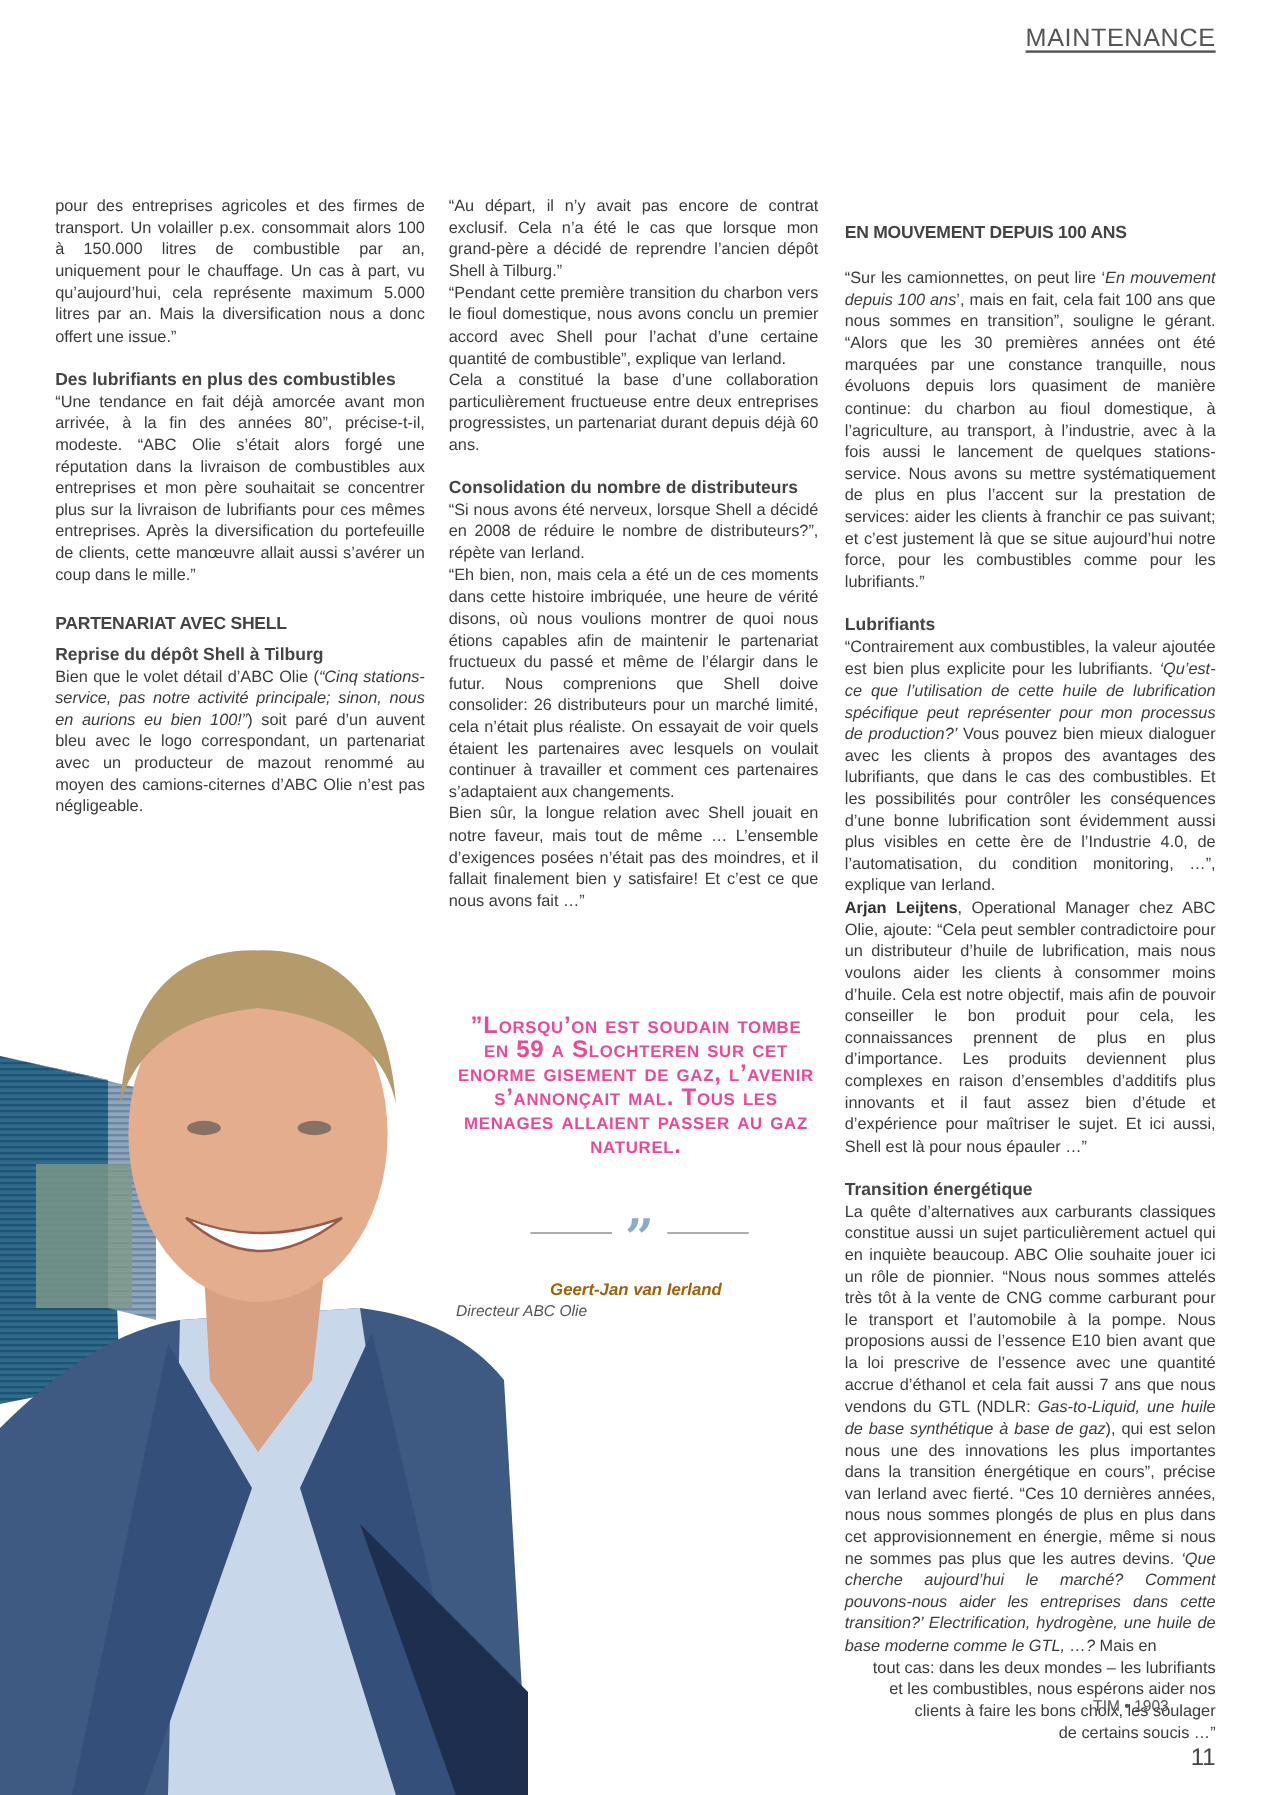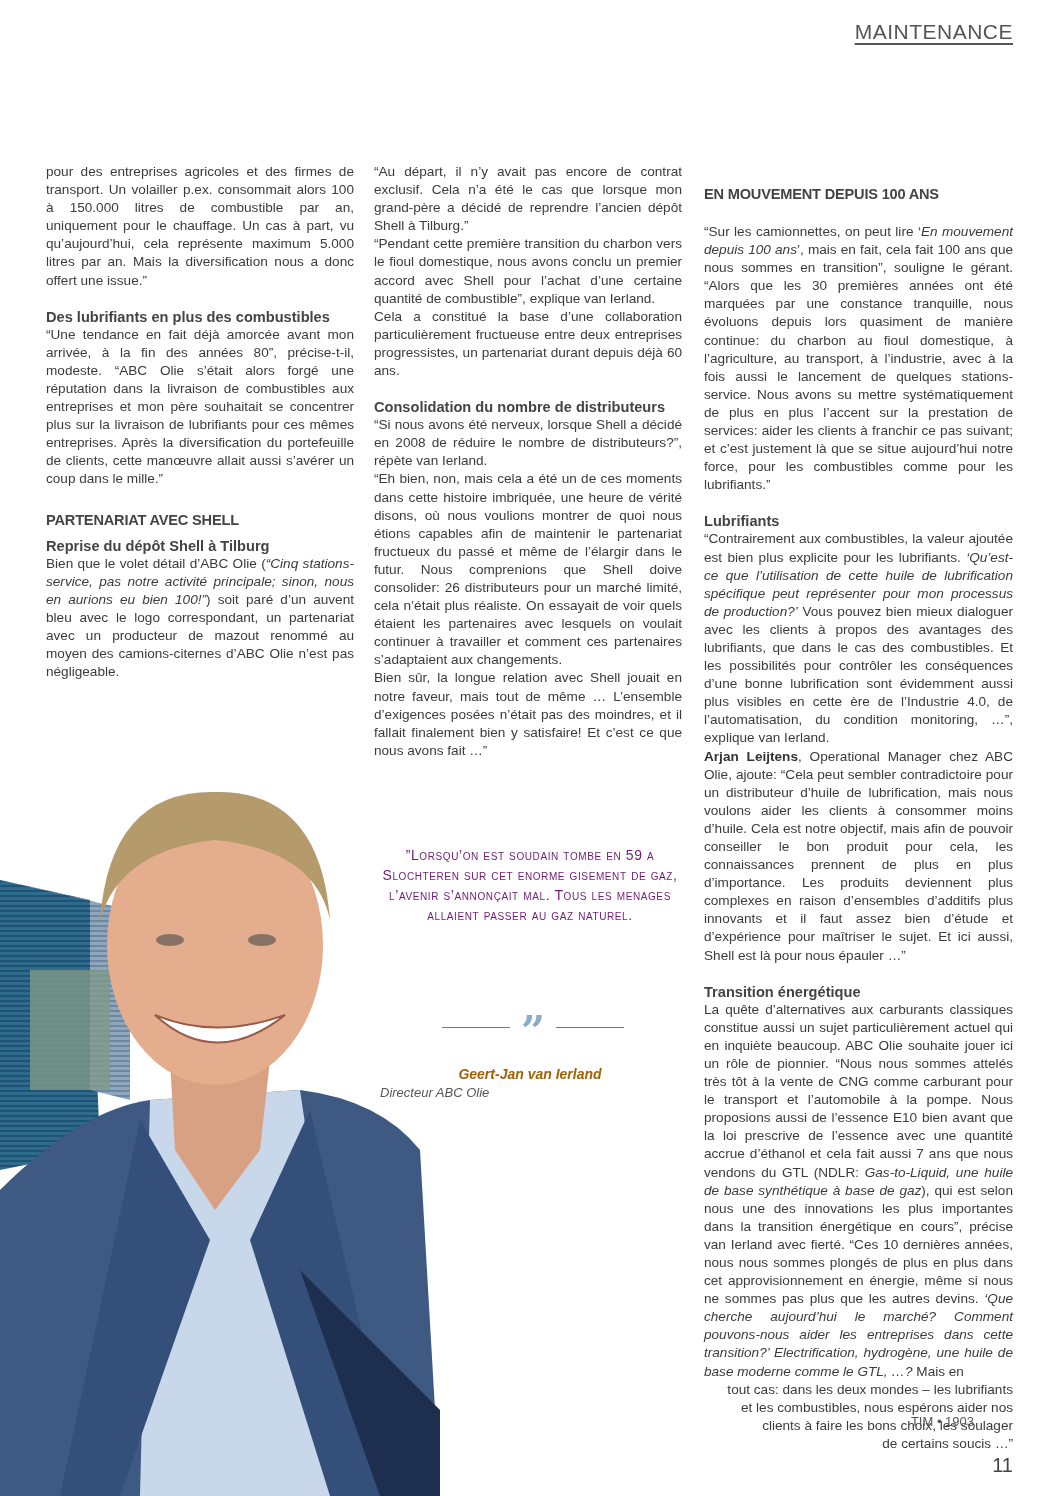--- a/index.html
+++ b/index.html
@@ -19,22 +19,22 @@
   .col-3 { left: 704px; width: 309px; margin-top: 22px; }
 
   .gap { height: 18px; }
   h3.sub { font-size: 14.6px; font-weight: bold; color: #444; line-height: 18px; margin-top: 0; }
   h2.sec { font-size: 14.6px; font-weight: bold; color: #444; line-height: 18px; text-transform: uppercase; letter-spacing: -0.2px; }
   em { font-style: italic; }
   strong { font-weight: bold; color: #333; }
 
   .pullquote {
     position: absolute; left: 380px; top: 845px; width: 300px;
-    text-align: center; font-weight: normal; color: #701a75;
-    font-size: 14px; line-height: 20px; font-variant: small-caps; letter-spacing: 0.6px;
+    text-align: center; font-weight: bold; color: #ec4899;
+    font-size: 20px; line-height: 20px; font-variant: small-caps; letter-spacing: 0.6px;
   }
   .pullquote p { margin: 0; }
   .pullquote p + p { margin-top: 8px; }
   .pq-divider {
     position: absolute; left: 442px; top: 1015px; width: 182px; height: 24px;
     display: flex; align-items: center; justify-content: space-between;
   }
   .pq-divider .line { width: 68px; height: 1px; background: #777; }
   .pq-divider .mark { font-size: 42px; font-weight: bold; color: #86aecb; line-height: 24px; height: 24px; font-family: "DejaVu Serif", serif; margin-top: 10px; }
   .pq-author { position: absolute; left: 380px; top: 1066px; width: 300px; text-align: center; font-size: 14px; font-weight: bold; font-style: italic; color: #a16207; }

